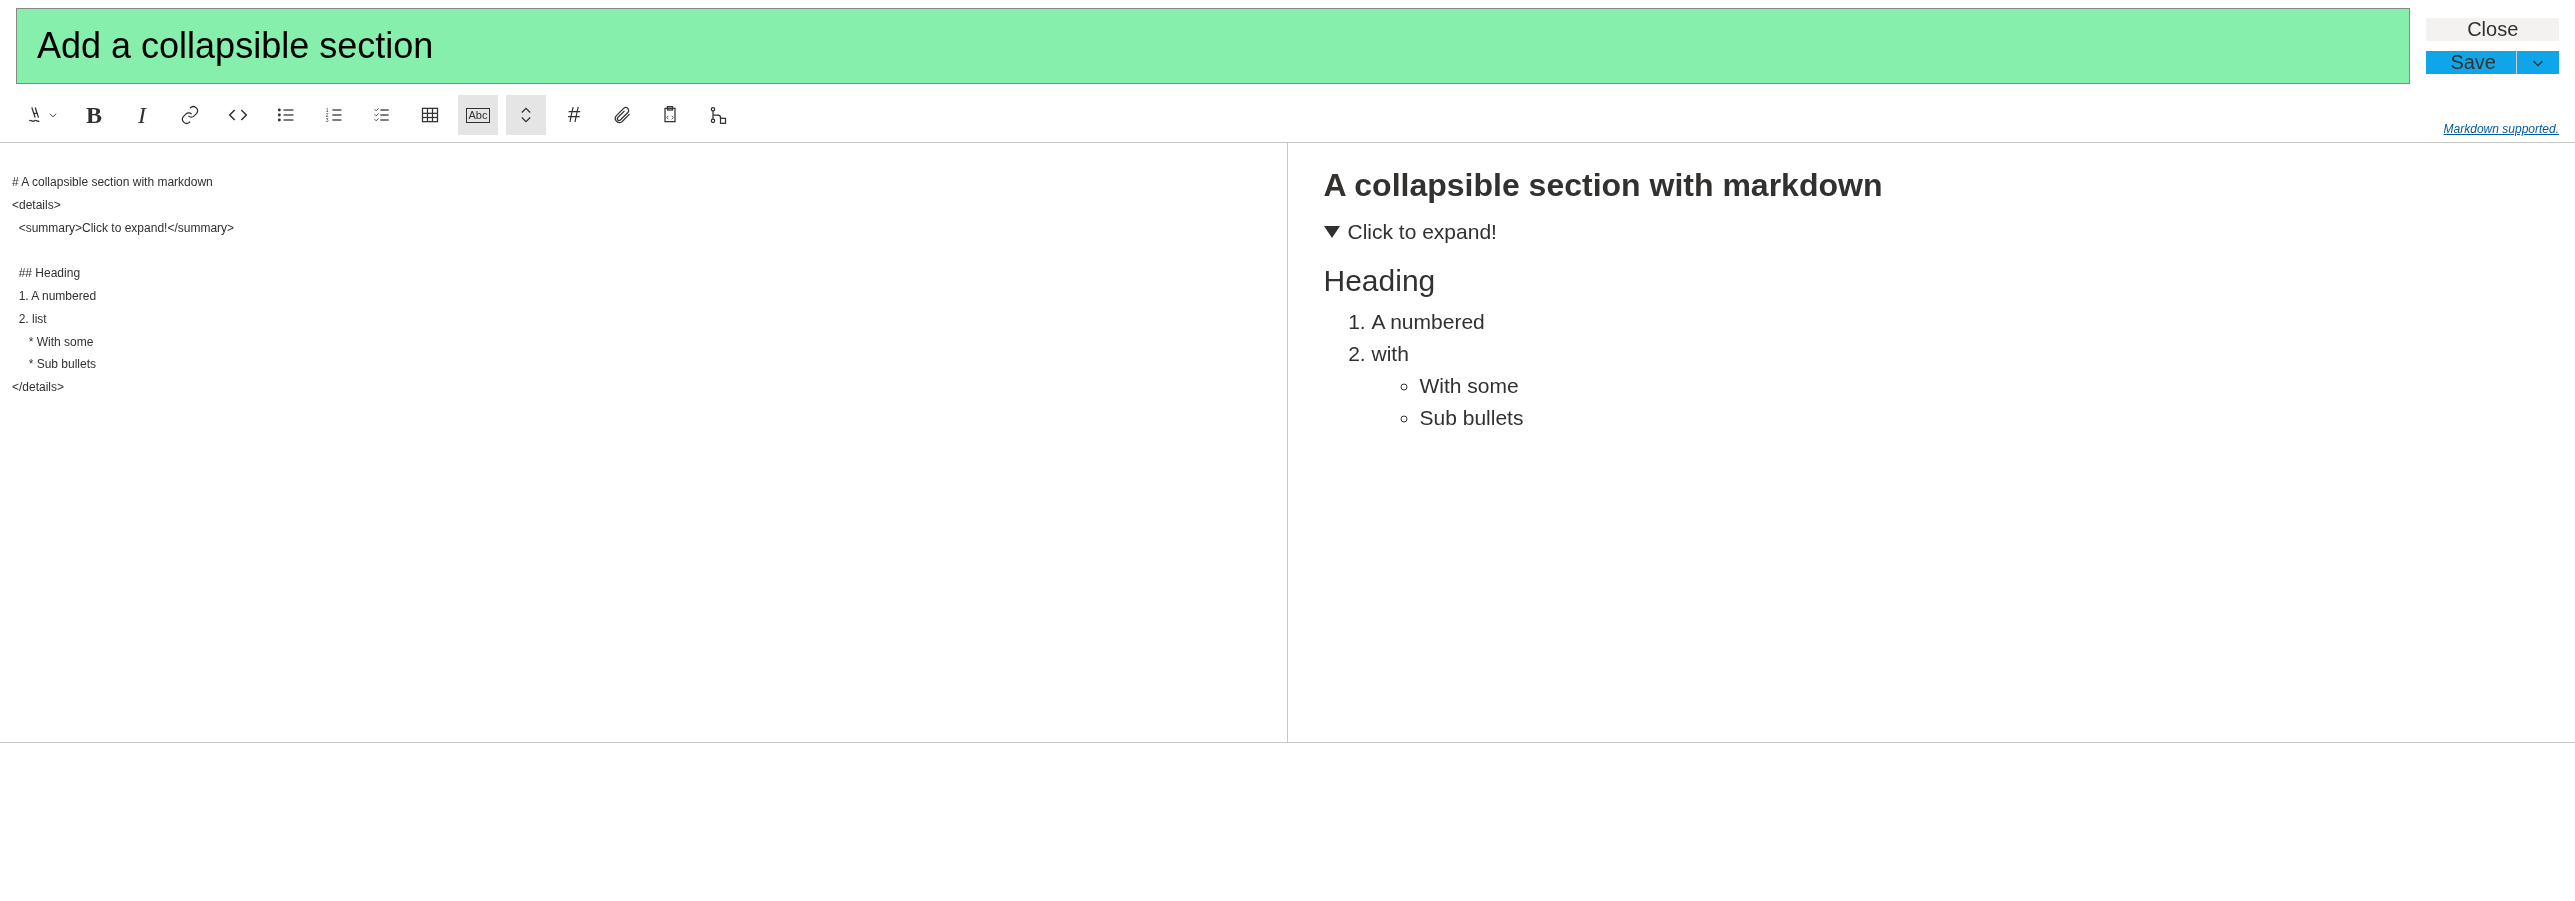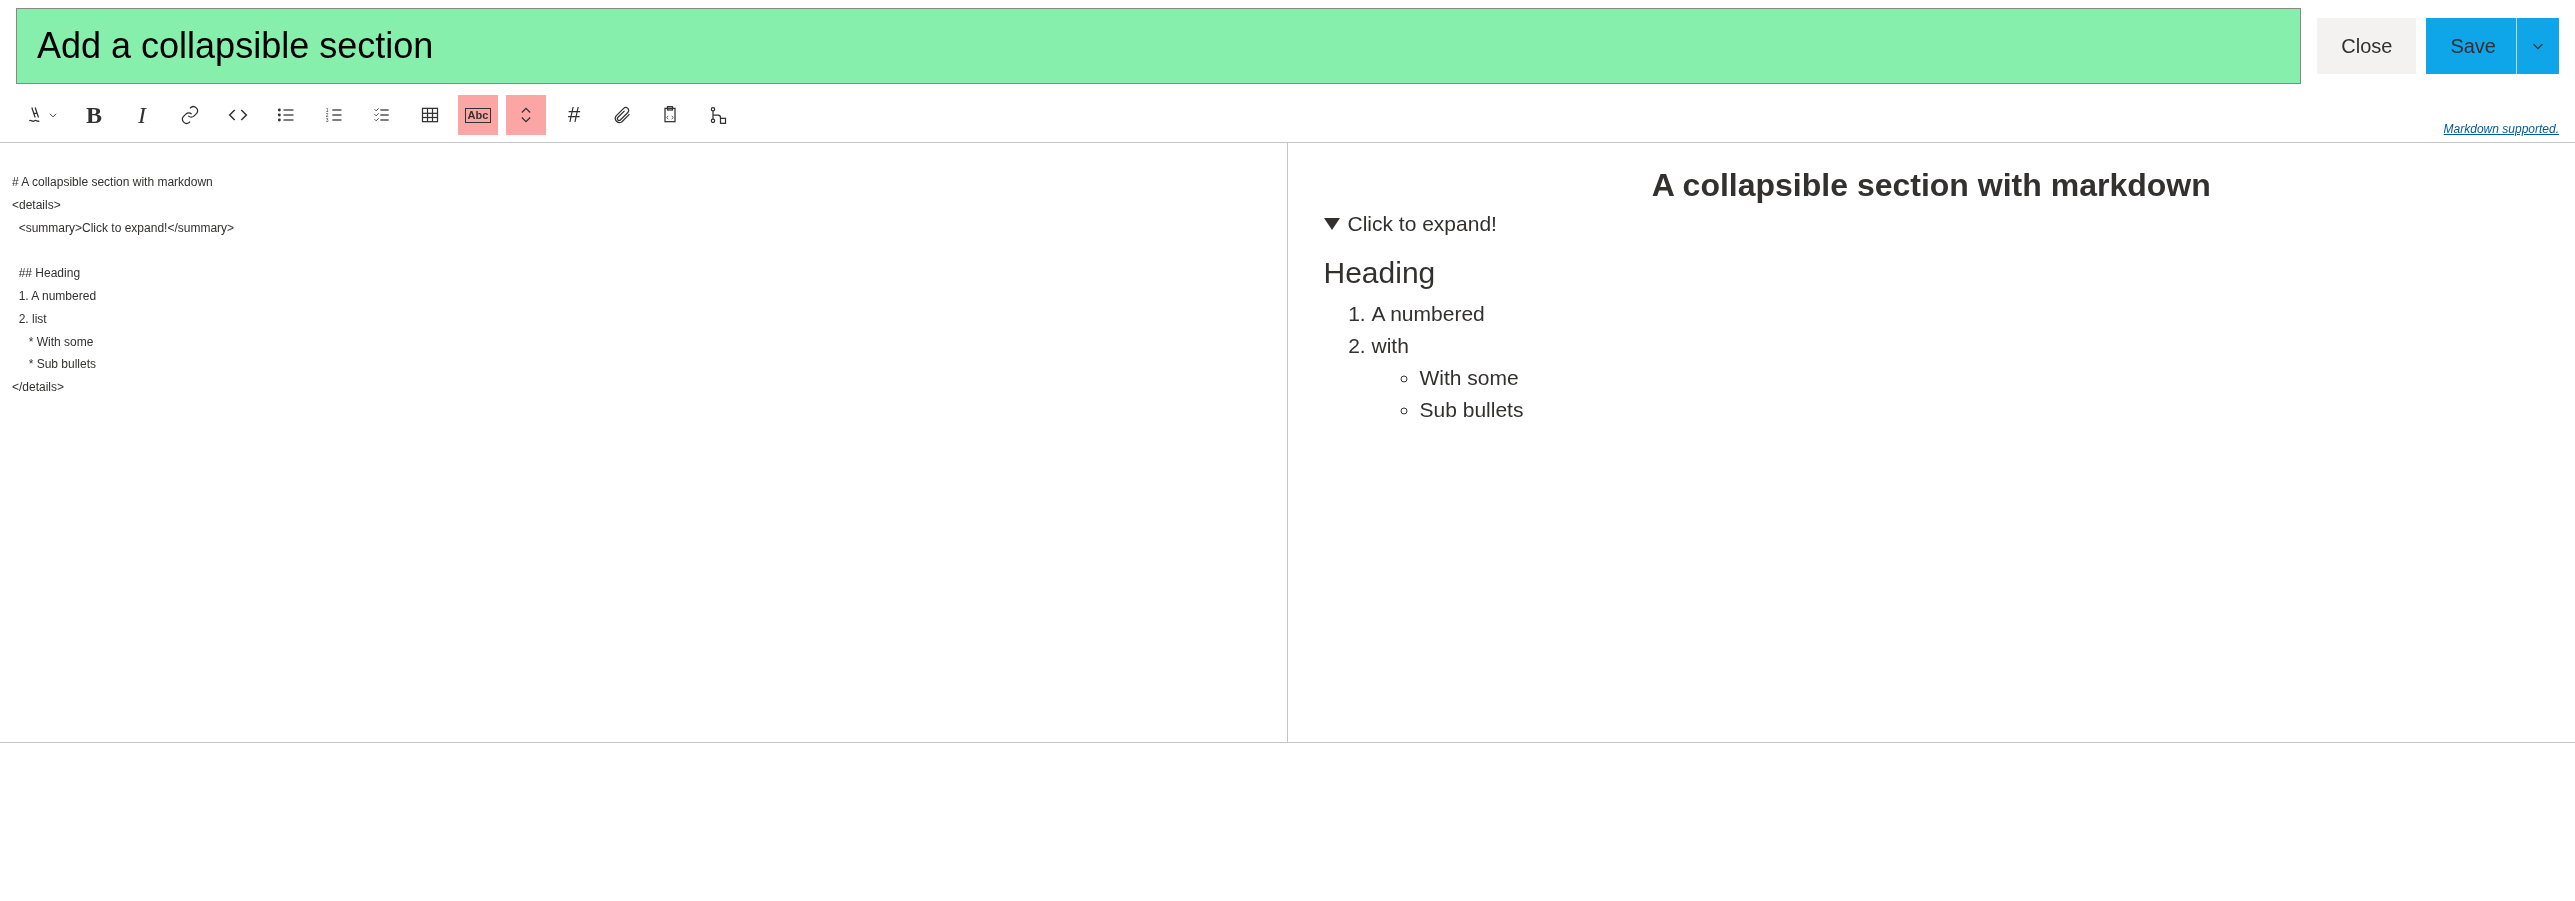--- a/index.html
+++ b/index.html
@@ -28,20 +28,21 @@
     font-weight: 400;
     background: #86efac;
     outline: none;
     font-family: inherit;
   }
   .btn-group {
     display: flex;
     align-items: stretch;
     gap: 10px;
     padding: 10px 0 10px 0;
+    flex-direction: column;
   }
   .btn {
     background: #f3f2f1;
     border: none;
     padding: 0 24px;
     font-size: 20px;
     font-family: inherit;
     cursor: pointer;
     color: #323130;
     display: flex;
@@ -77,21 +78,21 @@
     align-items: center;
     justify-content: center;
     border: none;
     background: transparent;
     cursor: pointer;
     color: #323130;
     font-size: 20px;
     font-family: inherit;
     padding: 0;
   }
-  .tb-btn.selected { background: #fca5a5; font-weight: bold; }
+  .tb-btn.selected { background: #e5e5e5; }
   .tb-btn svg { width: 20px; height: 20px; }
   .tb-btn.wide { width: 48px; }
   .md-link {
     color: #005a9e;
     text-decoration: underline;
     font-style: italic;
     font-size: 12px;
     cursor: pointer;
     margin-top: 28px;
   }
@@ -112,22 +113,21 @@
     overflow: auto;
   }
   .preview-pane {
     width: 50%;
     padding: 24px 36px;
     overflow: auto;
   }
   .preview-pane h1 {
     font-size: 32px;
     font-weight: 600;
-    margin: 0 0 8px 0;
-    text-align: center;
+    margin: 0 0 16px 0;
   }
   .preview-pane h2 {
     font-size: 30px;
     font-weight: 400;
     margin: 20px 0 12px 0;
   }
   .summary-line {
     font-size: 21px;
     display: flex;
     align-items: center;

